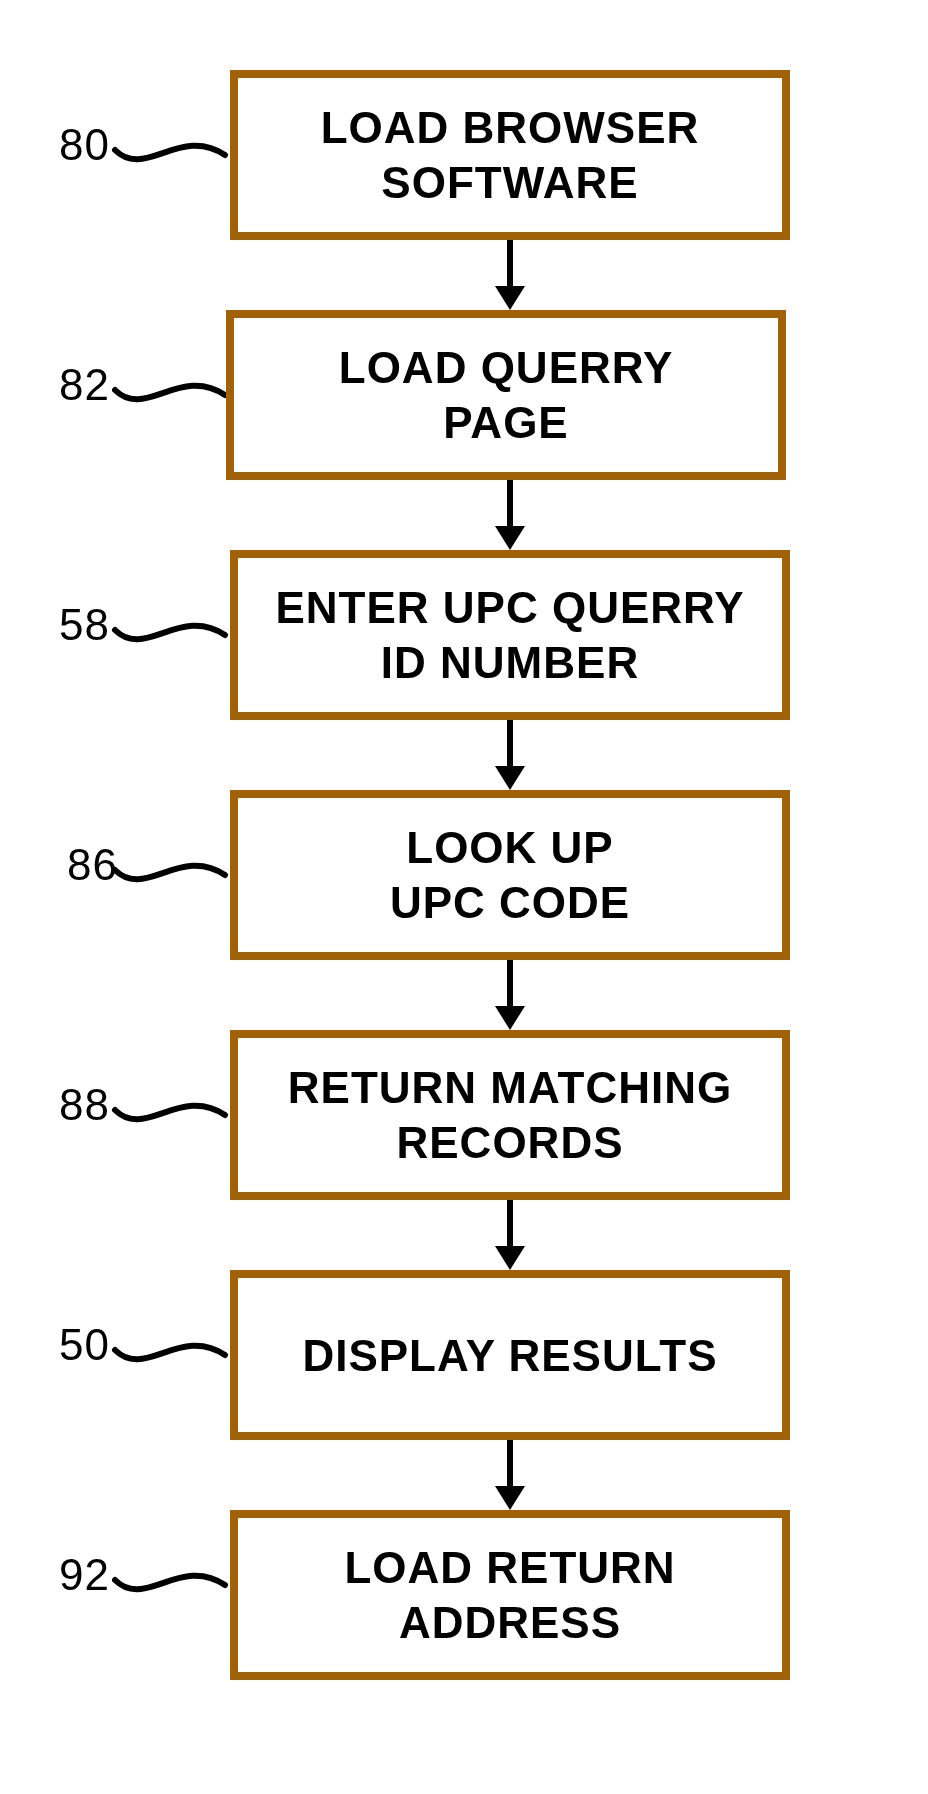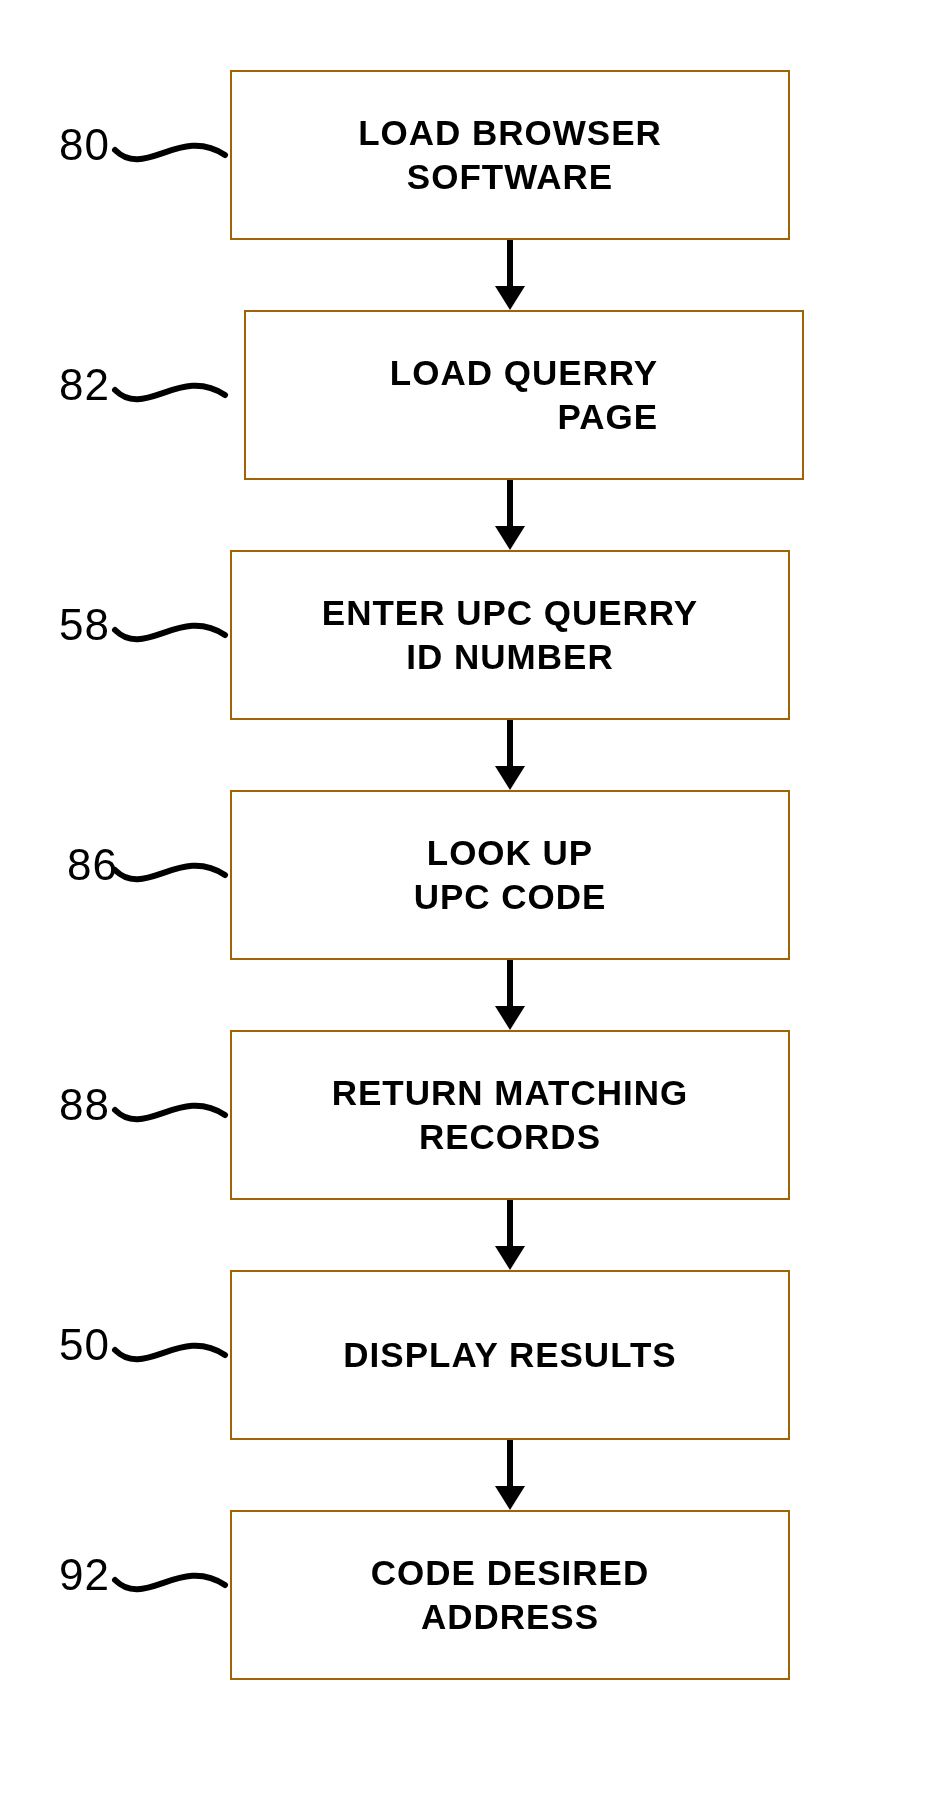--- a/index.html
+++ b/index.html
@@ -9,27 +9,27 @@
     background: #ffffff;
     font-family: "Arial", "Helvetica", sans-serif;
   }
   .canvas {
     position: relative;
     width: 812px;
     height: 1794px;
   }
   .step-box {
     position: absolute;
-    border: 2px solid #a16207;
+    border: 8px solid #a16207;
     background: #fff;
     display: flex;
     align-items: center;
     justify-content: center;
     text-align: center;
-    font-size: 35px;
+    font-size: 44px;
     font-weight: 600;
     letter-spacing: 1px;
     line-height: 1.25;
     padding: 10px 20px;
   }
   .step-label {
     position: absolute;
     font-size: 44px;
     font-weight: 500;
     letter-spacing: 1px;
@@ -81,21 +81,21 @@
     <div class="shaft" style="height:46px;"></div>
     <div class="head" style="top:46px;"></div>
   </div>
 
   <div class="step-label" style="left:40px; top:360px; width:70px;">
     <span>82</span>
   </div>
   <svg class="squiggle" style="left:110px; top:370px;" width="120" height="50" viewBox="0 0 120 50">
     <path d="M5 20 C 35 50, 70 -5, 115 25" stroke="#000" stroke-width="6" fill="none" stroke-linecap="round"></path>
   </svg>
-  <div class="step-box" style="left:244px; top:310px; width:560px; height:170px;text-align:right;">
+  <div class="step-box" style="left:226px; top:310px; width:560px; height:170px;">
     <div>
       <span>LOAD QUERRY</span><br>
       <span>PAGE</span>
     </div>
   </div>
   <div class="arrow" style="left:495px; top:480px; height:70px;">
     <div class="shaft" style="height:46px;"></div>
     <div class="head" style="top:46px;"></div>
   </div>
 
@@ -167,18 +167,18 @@
   </div>
 
   <div class="step-label" style="left:40px; top:1550px; width:70px;">
     <span>92</span>
   </div>
   <svg class="squiggle" style="left:110px; top:1560px;" width="120" height="50" viewBox="0 0 120 50">
     <path d="M5 20 C 35 50, 70 -5, 115 25" stroke="#000" stroke-width="6" fill="none" stroke-linecap="round"></path>
   </svg>
   <div class="step-box" style="left:230px; top:1510px; width:560px; height:170px;">
     <div>
-      <span>CODE DESIRED</span><br>
+      <span>LOAD RETURN</span><br>
       <span>ADDRESS</span>
     </div>
   </div>
 
 </div>
 
 </body></html>

